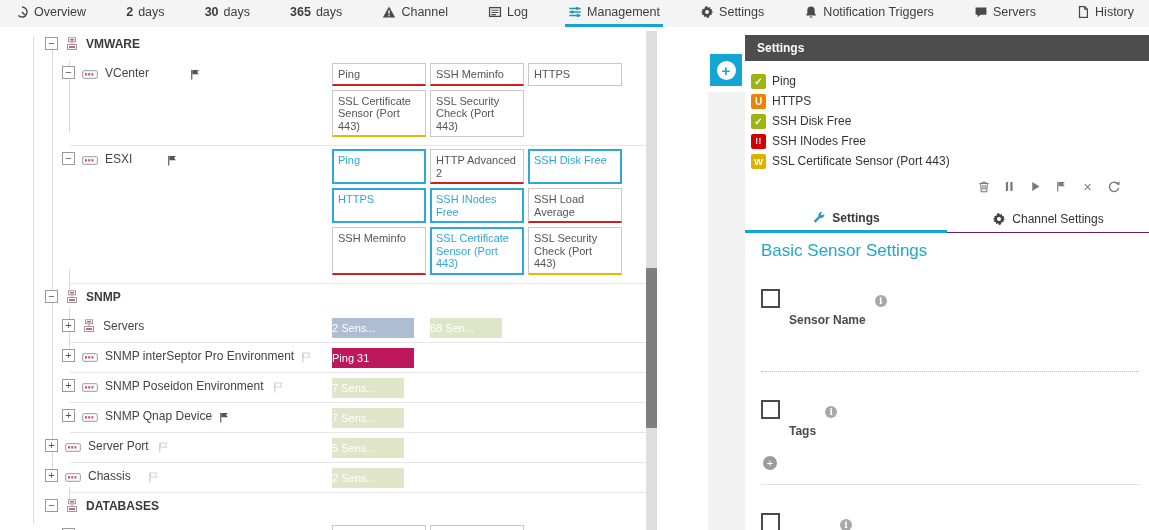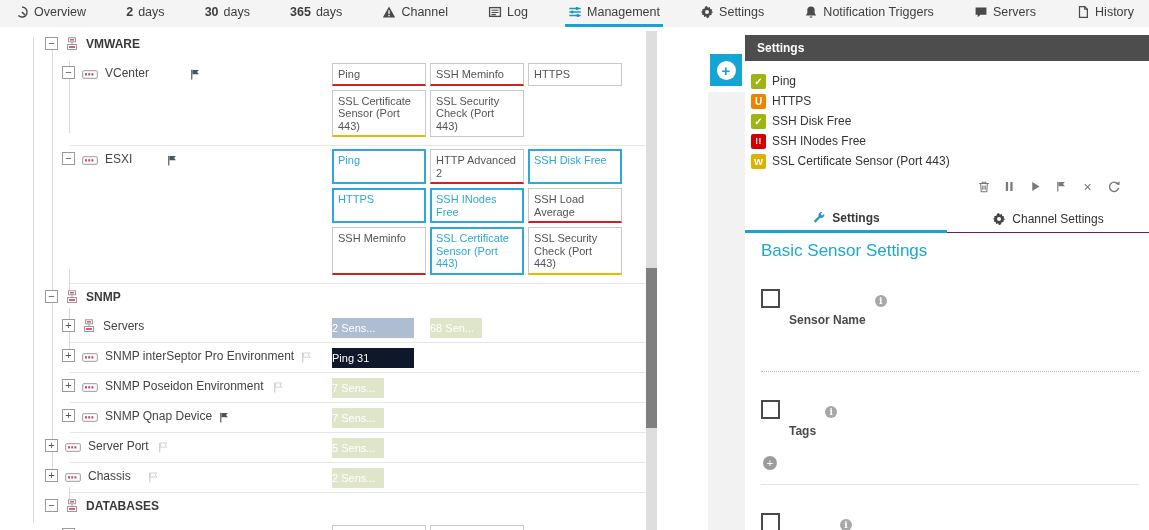--- a/index.html
+++ b/index.html
@@ -33,22 +33,22 @@
   .srow{display:flex;gap:4px;margin-bottom:4px}
   .sbox{width:94px;box-sizing:border-box;background:#fff;border:1px solid #c9c9c9;
         padding:4px 5px;font-size:11px;line-height:12.5px;color:#555;cursor:pointer}
   .sbox.st-down{border-bottom:2px solid #cc2222;padding-bottom:3px}
   .sbox.st-warning{border-bottom:2px solid #e3bb00;padding-bottom:3px}
   .sbox.st-selected{border:2px solid #2ea7d9;color:#2ea7d9;padding:3px 4px}
   .brow{display:flex;padding-top:2px}
   .badge{height:20px;line-height:20px;color:#fff;font-size:11px;padding:0 0;
          box-sizing:border-box;margin-right:16px;white-space:nowrap;overflow:hidden;cursor:pointer}
   .b-blue{background:#aebdd2;width:82px}
-  .b-pale{background:#dfe5c8;width:52px}
-  .b-green{background:#0f172a;width:82px}
+  .b-pale{background:#dfe5c8;width:72px}
+  .b-green{background:#be185d;width:82px}
   
   .scrolltrack{position:absolute;left:646px;top:31px;width:11px;height:499px;background:#dedede}
   .scrollthumb{position:absolute;left:0;top:237px;width:11px;height:160px;background:#7f7f7f;cursor:pointer}
   .gapcol{position:absolute;left:708px;top:92px;width:37px;height:438px;background:#f2f2f2}
   .addbtn{position:absolute;left:710px;top:54px;width:32px;height:32px;background:#14a5d5;border:none;
           display:flex;align-items:center;justify-content:center;cursor:pointer;padding:0}
   .addinner{width:19px;height:19px;border-radius:50%;background:#fff;color:#14a5d5;
             font-size:15px;font-weight:bold;line-height:19px;text-align:center}
   
   .panel{position:absolute;left:745px;top:35px;width:404px;height:495px;background:#fff}

